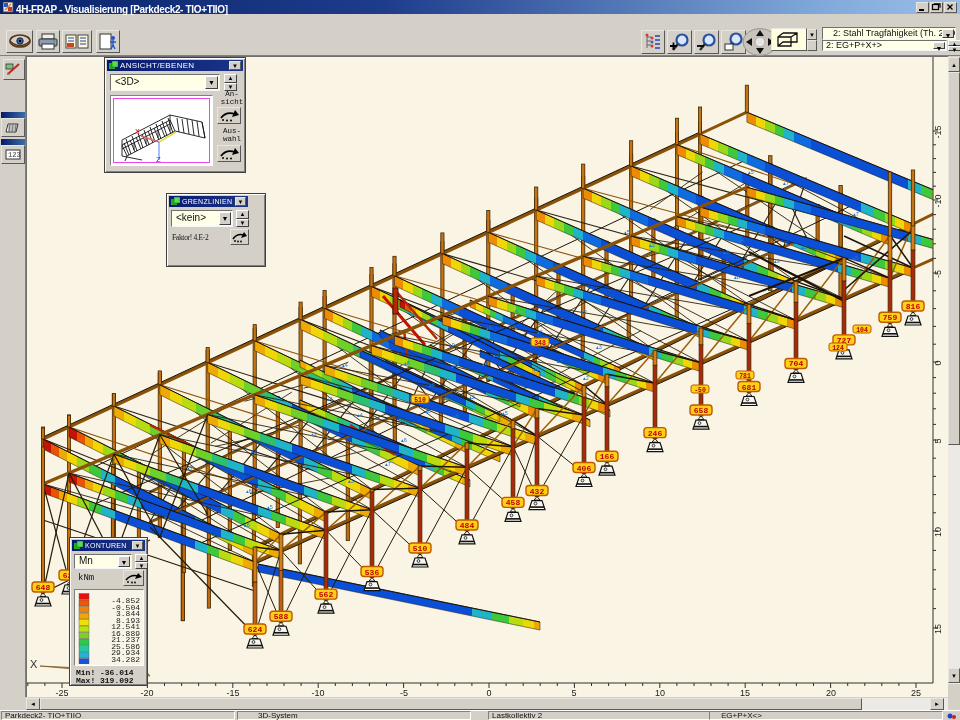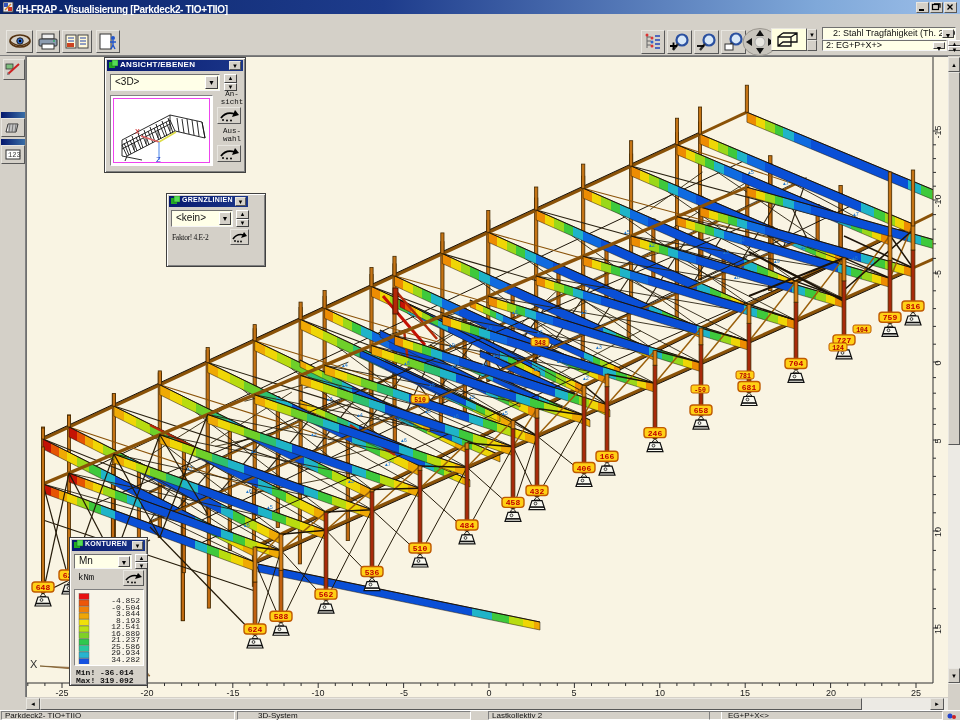--- a/index.html
+++ b/index.html
@@ -1,21 +1,21 @@
 <!DOCTYPE html>
 <html><head><meta charset="utf-8"><style>
 *{margin:0;padding:0;box-sizing:border-box}
 html,body{width:960px;height:720px;overflow:hidden;font-family:"Liberation Sans",sans-serif}
 #app{position:relative;width:960px;height:720px;background:#D4D0C8}
 .abs{position:absolute}
 .raised2{box-shadow:inset 1px 1px 0 #FFFFFF, inset -1px -1px 0 #808080;background:#D4D0C8}
 .sunken{border-top:1px solid #808080;border-left:1px solid #808080;border-bottom:1px solid #FFFFFF;border-right:1px solid #FFFFFF}
 .btn{border-top:1px solid #E8E6E0;border-left:1px solid #E8E6E0;border-bottom:1px solid #585858;border-right:1px solid #585858;background:#D4D0C8}
 .combo{background:#FFFFE8;border-top:1.5px solid #707070;border-left:1.5px solid #707070;border-bottom:1.5px solid #F5F5F5;border-right:1.5px solid #F5F5F5;font-size:9px;color:#101010}
-.wtitle{background:linear-gradient(90deg,#081A70,#1A3588);color:#fff;font-size:8px;font-weight:bold;letter-spacing:.3px;display:flex;}
+.wtitle{background:linear-gradient(90deg,#081A70,#1A3588);color:#fff;font-size:8px;font-weight:normal;letter-spacing:.3px;display:flex;align-items:center}
 .mini-combo-arrow{position:absolute;right:1px;top:1px;bottom:1px;width:12px;background:#D4D0C8;border-top:1px solid #fff;border-left:1px solid #fff;border-bottom:1px solid #404040;border-right:1px solid #404040;font-size:7px;text-align:center;line-height:12px;color:#000}
 .spin{position:absolute;width:13px}
 .spin div{position:absolute;left:0;width:13px;height:50%;background:#D4D0C8;border-top:1px solid #fff;border-left:1px solid #fff;border-bottom:1px solid #404040;border-right:1px solid #404040;font-size:6px;line-height:7px;text-align:center;color:#000}
 </style></head><body>
 <div id="app">
 
 <div class="abs" style="left:0;top:0;width:960px;height:14px;background:linear-gradient(90deg,#0A246A 0%,#1E3C8C 40%,#7FA8D9 85%,#9CBEE8 100%);"></div>
 <svg class="abs" style="left:3px;top:2px" width="11" height="11">
       <rect x="0" y="0" width="10" height="10" fill="#E8E8F8" stroke="#444"></rect>
       <rect x="1" y="1" width="4" height="4" fill="#3355BB"></rect>
@@ -950,21 +950,21 @@
 <div class="abs btn" style="left:26px;top:698px;width:14px;height:12px;font-size:6px;text-align:center;line-height:11px">◄</div>
 <div class="abs btn" style="left:40px;top:698px;width:822px;height:12px"></div>
 <div class="abs btn" style="left:930px;top:698px;width:14px;height:12px;font-size:6px;text-align:center;line-height:11px">►</div>
 <div class="abs" style="left:0;top:697px;width:26px;height:13px;background:#D4D0C8"></div>
 <div class="abs" style="left:948px;top:684px;width:12px;height:26px;background:#D4D0C8"></div>
 
 <div class="abs" style="left:0;top:710px;width:960px;height:10px;background:#D4D0C8;border-top:1px solid #FFF"></div>
 <div class="abs sunken" style="left:1px;top:711px;width:234px;height:9px;font-size:8px;line-height:8px;padding-left:3px;color:#111">Parkdeck2- TIO+TIIO</div>
 <div class="abs sunken" style="left:237px;top:711px;width:234px;height:9px;font-size:8px;line-height:8px;padding-left:20px;color:#111">3D-System</div>
 <div class="abs sunken" style="left:488px;top:711px;width:234px;height:9px;font-size:8px;line-height:8px;padding-left:3px;color:#111">Lastkollektiv 2</div>
-<div class="abs sunken" style="left:709px;top:711px;width:234px;height:9px;font-size:8px;line-height:8px;padding-left:18px;color:#111">EG+P+X&lt;&gt;</div>
+<div class="abs sunken" style="left:709px;top:711px;width:234px;height:9px;font-size:8px;line-height:8px;padding-left:11px;color:#111">EG+P+X&lt;&gt;</div>
 <svg class="abs" style="left:947px;top:712px" width="10" height="8">
       <circle cx="3" cy="4" r="2.5" fill="#2244CC"></circle>
       <circle cx="7" cy="5" r="2" fill="#CC2222"></circle>
     </svg>
 
 <div class="abs raised2" style="left:104px;top:57px;width:142px;height:116px;border:1px solid #404040">
  <div class="wtitle abs" style="left:2px;top:2px;width:136px;height:11px">
   <svg width="9" height="9" style="margin:0 2px 0 2px">
           <rect x="0" y="2" width="6" height="6" fill="#22AA22"></rect>
           <rect x="3" y="0" width="6" height="6" fill="#55DD55" stroke="#116611" stroke-width="0.5"></rect>

